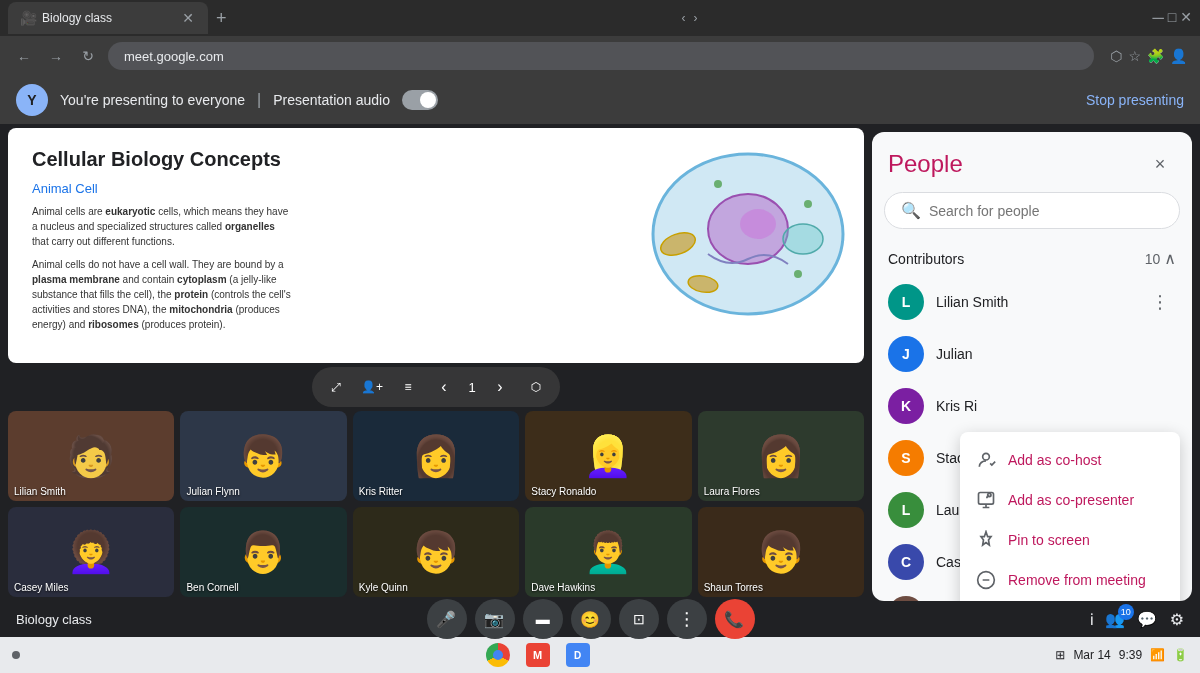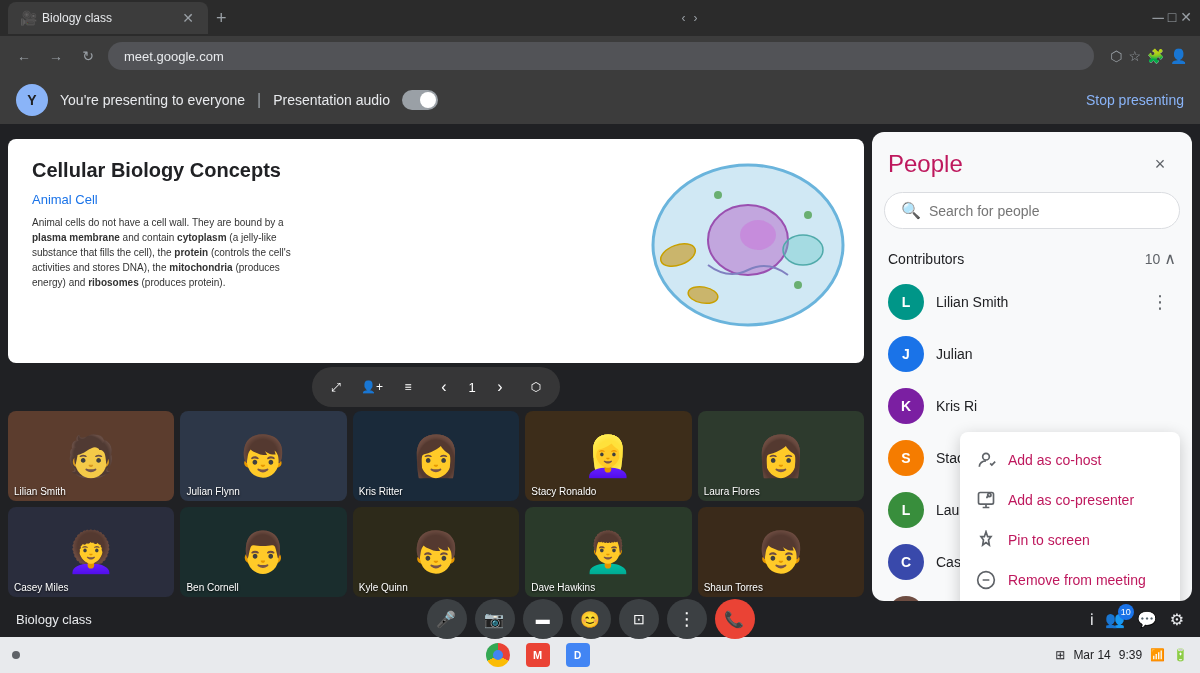--- a/index.html
+++ b/index.html
@@ -117,25 +117,28 @@
   <span class="banner-divider">|</span>
   <span class="banner-audio-label">Presentation audio</span>
   <div class="toggle-switch">
     <div class="toggle-knob"></div>
   </div>
   <span class="stop-presenting-btn">Stop presenting</span>
 </div>
 
 <div style="display:flex;height:calc(673px - 36px - 40px - 48px - 36px - 36px);background:#202124;">
 
-  <div style="flex:1;display:flex;flex-direction:column;padding:15px 8px 0 8px;gap:6px;">
+  <div style="flex:1;display:flex;flex-direction:column;padding:4px 8px 0 8px;gap:6px;">
 
     <div style="background:white;border-radius:8px;flex:1;position:relative;overflow:hidden;padding:20px 24px;">
       <div style="font-size:20px;font-weight:bold;color:#202124;margin-bottom:10px;">Cellular Biology Concepts</div>
       <div style="font-size:13px;color:#1a73e8;margin-bottom:8px;font-weight:500;">Animal Cell</div>
+      <div style="font-size:10px;color:#333;line-height:1.5;max-width:260px;margin-bottom:8px;">
+        Animal cells are <b>eukaryotic</b> cells, which means they have a nucleus and specialized structures called <b>organelles</b> that carry out different functions.
+      </div>
       <div style="font-size:10px;color:#333;line-height:1.5;max-width:260px;">
         Animal cells do not have a cell wall. They are bound by a <b>plasma membrane</b> and contain <b>cytoplasm</b> (a jelly-like substance that fills the cell), the <b>protein</b> (controls the cell's activities and stores DNA), the <b>mitochondria</b> (produces energy) and <b>ribosomes</b> (produces protein).
       </div>
 
       <div style="position:absolute;right:16px;top:16px;width:200px;height:180px;">
         <svg width="200" height="180" viewBox="0 0 200 180">
 
           <ellipse cx="100" cy="90" rx="95" ry="80" fill="rgba(100,180,220,0.3)" stroke="#6ab4dc" stroke-width="3"></ellipse>
 
           <ellipse cx="100" cy="85" rx="40" ry="35" fill="rgba(180,100,200,0.5)" stroke="#9a50b0" stroke-width="2"></ellipse>

